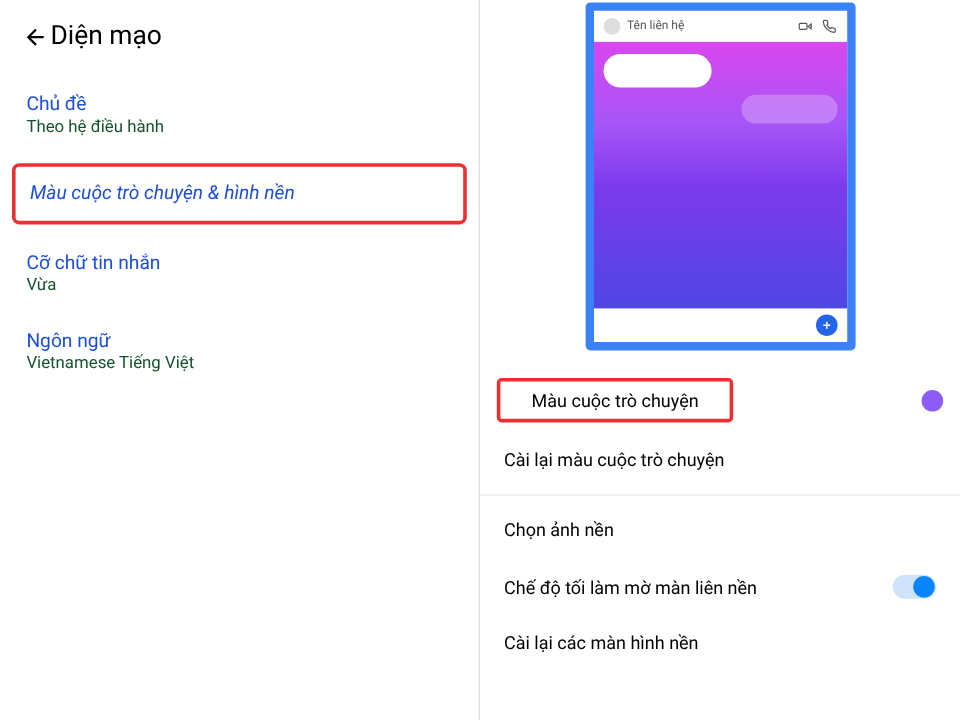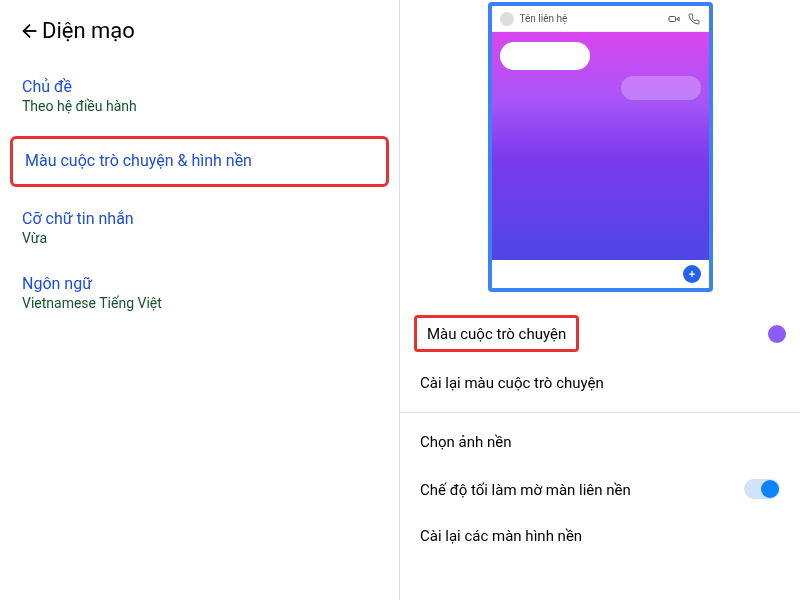--- a/index.html
+++ b/index.html
@@ -58,27 +58,28 @@
       color: #14532d;
     }
     .highlight-box {
       border: 3px solid #e63232;
       border-radius: 6px;
       margin: 8px 10px;
       padding: 12px 12px;
     }
     .highlight-box .setting-item {
       padding: 0;
+      font-style: italic;
     }
     
     .chat-preview {
       width: 225px;
       height: 290px;
       margin: 2px auto 15px auto;
-      border: 4px solid #3b82f6;
+      border: 7px solid #3b82f6;
       border-radius: 4px;
       background: #fff;
       display: flex;
       flex-direction: column;
       overflow: hidden;
     }
     .chat-header {
       height: 26px;
       display: flex;
       align-items: center;
@@ -155,21 +156,21 @@
     .color-swatch {
       width: 18px;
       height: 18px;
       border-radius: 50%;
       background: #8b5cf6;
     }
     .highlight-inline {
       border: 3px solid #e63232;
       border-radius: 4px;
       display: inline-block;
-      padding: 6px 10px;
+      padding: 6px 26px;
     }
     .option-row-highlight {
       padding: 8px 14px 8px 14px;
       display: flex;
       align-items: center;
       justify-content: space-between;
     }
     .divider {
       height: 1px;
       background: #e5e5e5;

